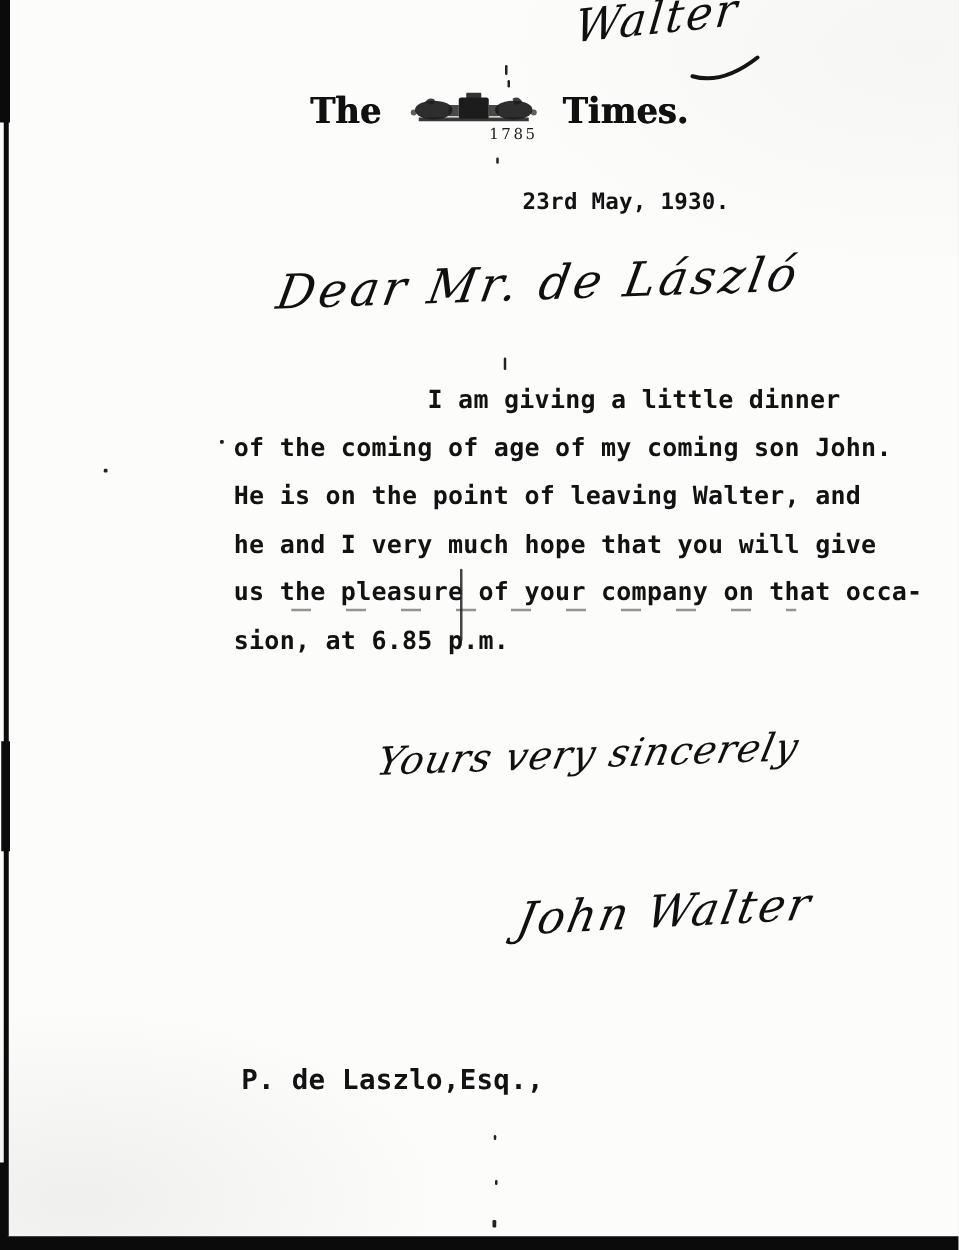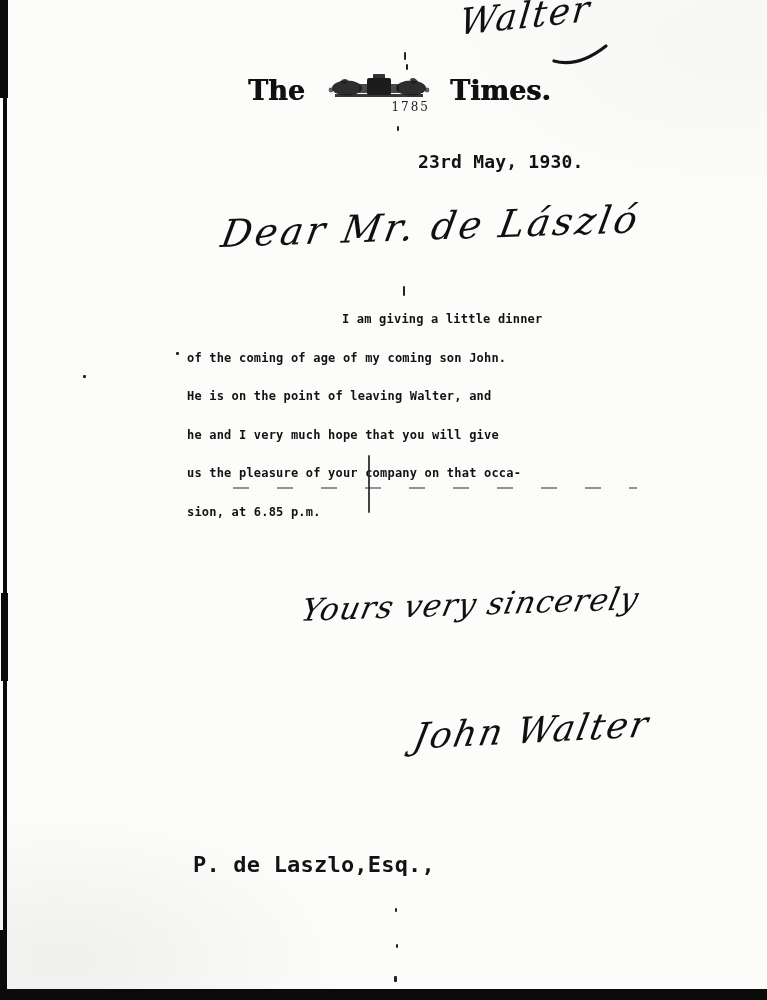--- a/index.html
+++ b/index.html
@@ -34,21 +34,21 @@
     text-shadow:0.6px 0 0 #101010;
   }
   .crest-year {
     font-family:"DejaVu Serif", serif; font-size:12px; letter-spacing:2px;
     color:#1b1b1b; width:102px; text-align:right;
   }
 
   
   .type {
     font-family:"DejaVu Sans Mono", monospace; font-weight:700;
-    font-size:12px; letter-spacing:0.2px; color:#121212;
+    font-size:20px; letter-spacing:0.2px; color:#121212;
   }
   .body-block { width:500px; line-height:38.6px; }
   .body-block .line { white-space:nowrap; }
   .body-block .line.indent { padding-left:155px; }
 
   
   .hand {
     font-family:"DejaVu Serif", serif; font-style:italic; color:#101010;
     white-space:nowrap; transform-origin:left bottom;
   }

